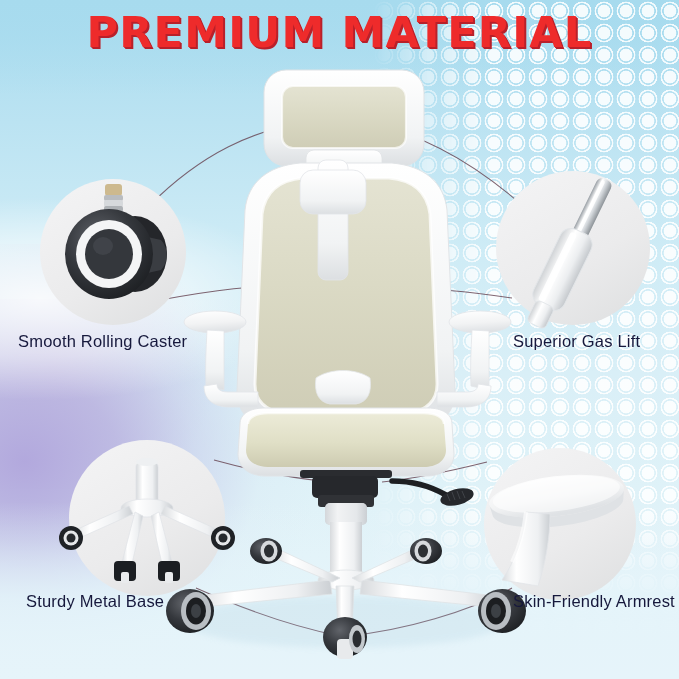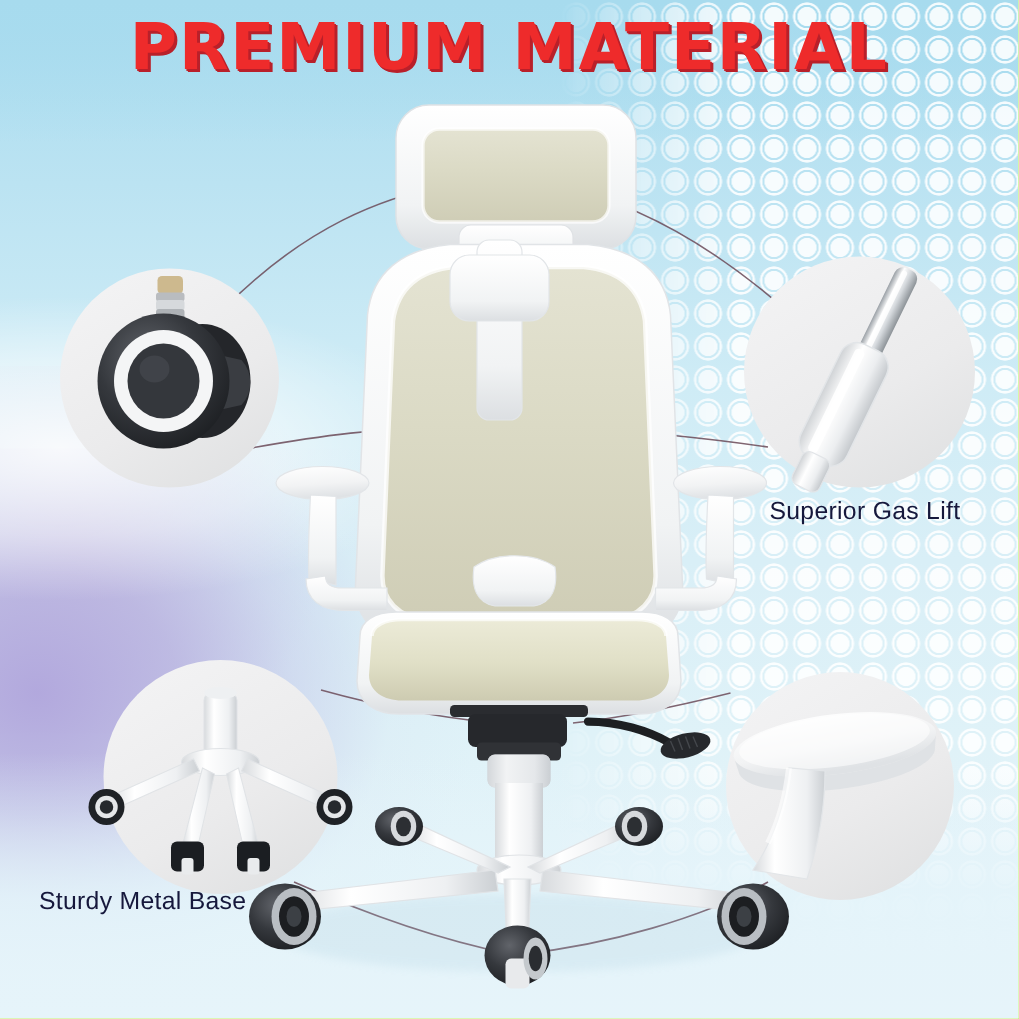--- a/index.html
+++ b/index.html
@@ -2,21 +2,21 @@
 <html><head>
 <meta charset="utf-8">
 <style>
   html,body{margin:0;padding:0;}
   body{
     width:679px;height:679px;overflow:hidden;
     font-family:"Liberation Sans","DejaVu Sans",sans-serif;
   }
   #canvas{
     position:relative;width:679px;height:679px;overflow:hidden;
-    background:#bef264;
+    background:#fde047;
   }
   
   .bg-base{
     position:absolute;inset:0;
     background:
       linear-gradient(to bottom,
         #a9dcef 0%,
         #bbe3f2 18%,
         #cfecf6 38%,
         #d9eff7 55%,
@@ -390,16 +390,18 @@
         <ellipse cx="0" cy="-30" rx="64" ry="17" fill="#ffffff" opacity="0.55" transform="rotate(-7)"></ellipse>
 
         <path d="M-34,-12 C-36,10 -44,36 -58,56 L-22,62 C-14,38 -10,12 -10,-10 Z" fill="url(#gCol)" stroke="#e2e5e8" stroke-width="0.8"></path>
         <path d="M-34,-12 C-36,6 -40,22 -48,38" fill="none" stroke="#ffffff" stroke-width="4" opacity="0.6"></path>
       </g>
     </g>
   </svg>
 
   <div class="title">PREMIUM MATERIAL</div>
 
+  <div class="label lbl-caster">Smooth Rolling Caster</div>
   <div class="label lbl-base">Sturdy Metal Base</div>
   <div class="label lbl-gas">Superior Gas Lift</div>
+  <div class="label lbl-arm">Skin-Friendly Armrest</div>
 
 </div>
 
 </body></html>

